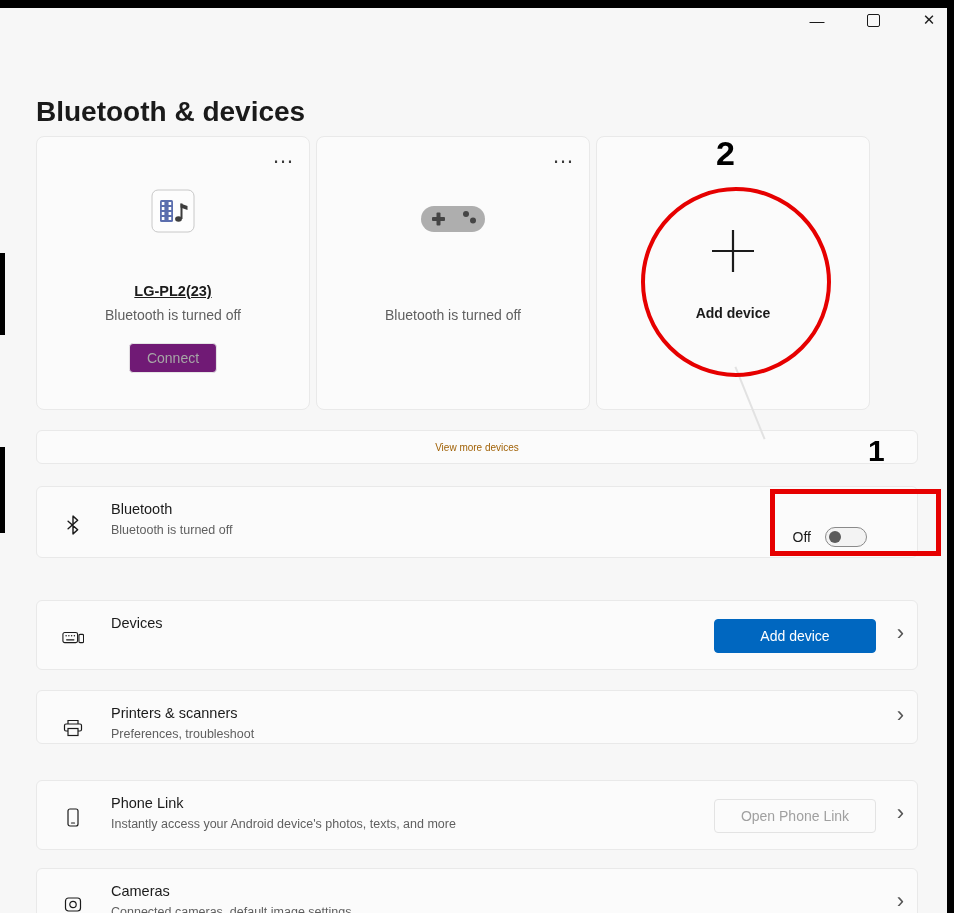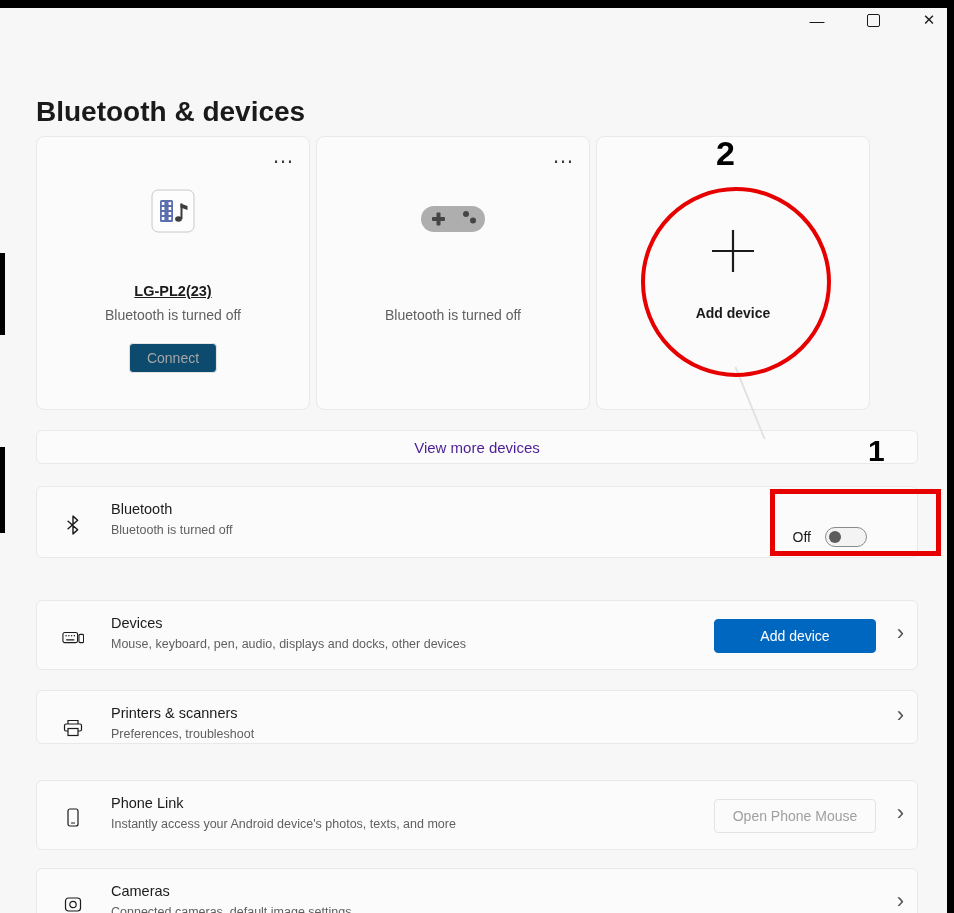--- a/index.html
+++ b/index.html
@@ -27,34 +27,34 @@
 
   
   .card{position:absolute;top:136px;width:274px;height:274px;background:#fbfbfb;
     border:1px solid #e9e9e9;border-radius:8px;box-sizing:border-box;}
   #card-lg{left:36px;} #card-controller{left:316px;} #card-add{left:596px;}
   .card-menu{position:absolute;right:14px;top:6px;font-size:22px;letter-spacing:1px;color:#3a3a3a;line-height:26px;cursor:pointer;}
   .card-icon{position:absolute;left:50%;transform:translateX(-50%);}
   .card-name{position:absolute;left:0;width:100%;top:146px;text-align:center;font-size:14.5px;font-weight:700;color:#1b1b1b;text-decoration:underline;}
   .card-status{position:absolute;left:0;width:100%;top:170px;text-align:center;font-size:14px;color:#5f5f5f;}
   .btn-connect{position:absolute;left:50%;transform:translateX(-50%);top:206px;
-    background:#0c4a6e;border:1px solid #e5e5e5;border-radius:4px;color:#a6a6a6;
+    background:#701a75;border:1px solid #e5e5e5;border-radius:4px;color:#a6a6a6;
     font-size:14px;font-family:inherit;padding:6px 17px;cursor:pointer;}
   .add-label{position:absolute;left:0;width:100%;top:168px;text-align:center;font-size:14px;font-weight:700;color:#1b1b1b;}
 
   
   .row{position:absolute;left:36px;width:882px;background:#fbfbfb;border:1px solid #e9e9e9;
     border-radius:6px;box-sizing:border-box;}
   .row-icon{position:absolute;left:25px;top:26px;width:22px;height:22px;display:flex;align-items:center;justify-content:center;}
   .row-title{position:absolute;left:74px;top:14px;font-size:14.5px;color:#1b1b1b;}
   .row-sub{position:absolute;left:74px;top:36px;font-size:12.5px;color:#5f5f5f;white-space:nowrap;}
   .chevron{position:absolute;right:13px;top:50%;transform:translateY(-58%);font-size:22px;color:#565656;cursor:pointer;}
 
   #row-viewmore{top:430px;height:34px;text-align:center;cursor:pointer;}
-  #row-viewmore .link{line-height:33px;font-size:15px;color:#4c1d95;}
+  #row-viewmore .link{line-height:33px;font-size:10px;color:#a16207;}
 
   #row-bluetooth{top:486px;height:72px;}
   #row-bluetooth .row-icon{top:27px;}
   .toggle-area{position:absolute;right:50px;top:34px;display:flex;align-items:center;gap:14px;margin-top:6px;}
   .toggle-label{font-size:14px;color:#1b1b1b;}
   .toggle{width:42px;height:20px;border:1px solid #8a8a8a;border-radius:11px;background:#f3f3f3;
     position:relative;box-sizing:border-box;cursor:pointer;}
   .toggle .knob{position:absolute;left:3px;top:3px;width:12px;height:12px;border-radius:50%;background:#5c5c5c;}
 
   #row-devices{top:600px;height:70px;}
@@ -175,21 +175,20 @@
         <rect x="1" y="4" width="16" height="11" rx="2" fill="none" stroke="#1b1b1b" stroke-width="1.2"></rect>
         <circle cx="4.5" cy="7.5" r="0.8" fill="#1b1b1b"></circle>
         <circle cx="7.5" cy="7.5" r="0.8" fill="#1b1b1b"></circle>
         <circle cx="10.5" cy="7.5" r="0.8" fill="#1b1b1b"></circle>
         <circle cx="13.5" cy="7.5" r="0.8" fill="#1b1b1b"></circle>
         <path d="M5 12 h8" stroke="#1b1b1b" stroke-width="1.2" stroke-linecap="round"></path>
         <rect x="18.5" y="6" width="5" height="9" rx="1.2" fill="#fbfbfb" stroke="#1b1b1b" stroke-width="1.2"></rect>
       </svg>
     </div>
     <div class="row-title">Devices</div>
-    <div class="row-sub">Mouse, keyboard, pen, audio, displays and docks, other devices</div>
     <button class="btn-primary">Add device</button>
     <div class="chevron">›</div>
   </div>
 
   <div id="row-printers" class="row">
     <div class="row-icon">
       <svg width="20" height="18" viewBox="0 0 20 18">
         <path d="M5 5 V1.5 h10 V5" fill="none" stroke="#1b1b1b" stroke-width="1.2"></path>
         <rect x="1.5" y="5" width="17" height="7" rx="1.5" fill="none" stroke="#1b1b1b" stroke-width="1.2"></rect>
         <rect x="5" y="9.5" width="10" height="7" fill="#fbfbfb" stroke="#1b1b1b" stroke-width="1.2"></rect>
@@ -202,21 +201,21 @@
 
   <div id="row-phonelink" class="row">
     <div class="row-icon">
       <svg width="14" height="20" viewBox="0 0 14 20">
         <rect x="2" y="1" width="10" height="17" rx="2" fill="none" stroke="#1b1b1b" stroke-width="1.2"></rect>
         <path d="M5.5 15 h3" stroke="#1b1b1b" stroke-width="1.2" stroke-linecap="round"></path>
       </svg>
     </div>
     <div class="row-title">Phone Link</div>
     <div class="row-sub">Instantly access your Android device's photos, texts, and more</div>
-    <button class="btn-ghost">Open Phone Mouse</button>
+    <button class="btn-ghost">Open Phone Link</button>
     <div class="chevron">›</div>
   </div>
 
   <div id="row-cameras" class="row">
     <div class="row-icon">
       <svg width="20" height="20" viewBox="0 0 20 20">
         <rect x="2.5" y="2" width="15" height="13" rx="3" fill="none" stroke="#1b1b1b" stroke-width="1.2"></rect>
         <circle cx="10" cy="8.5" r="3.2" fill="none" stroke="#1b1b1b" stroke-width="1.2"></circle>
         <path d="M6.5 17.5 h7" stroke="#1b1b1b" stroke-width="1.2" stroke-linecap="round"></path>
       </svg>

